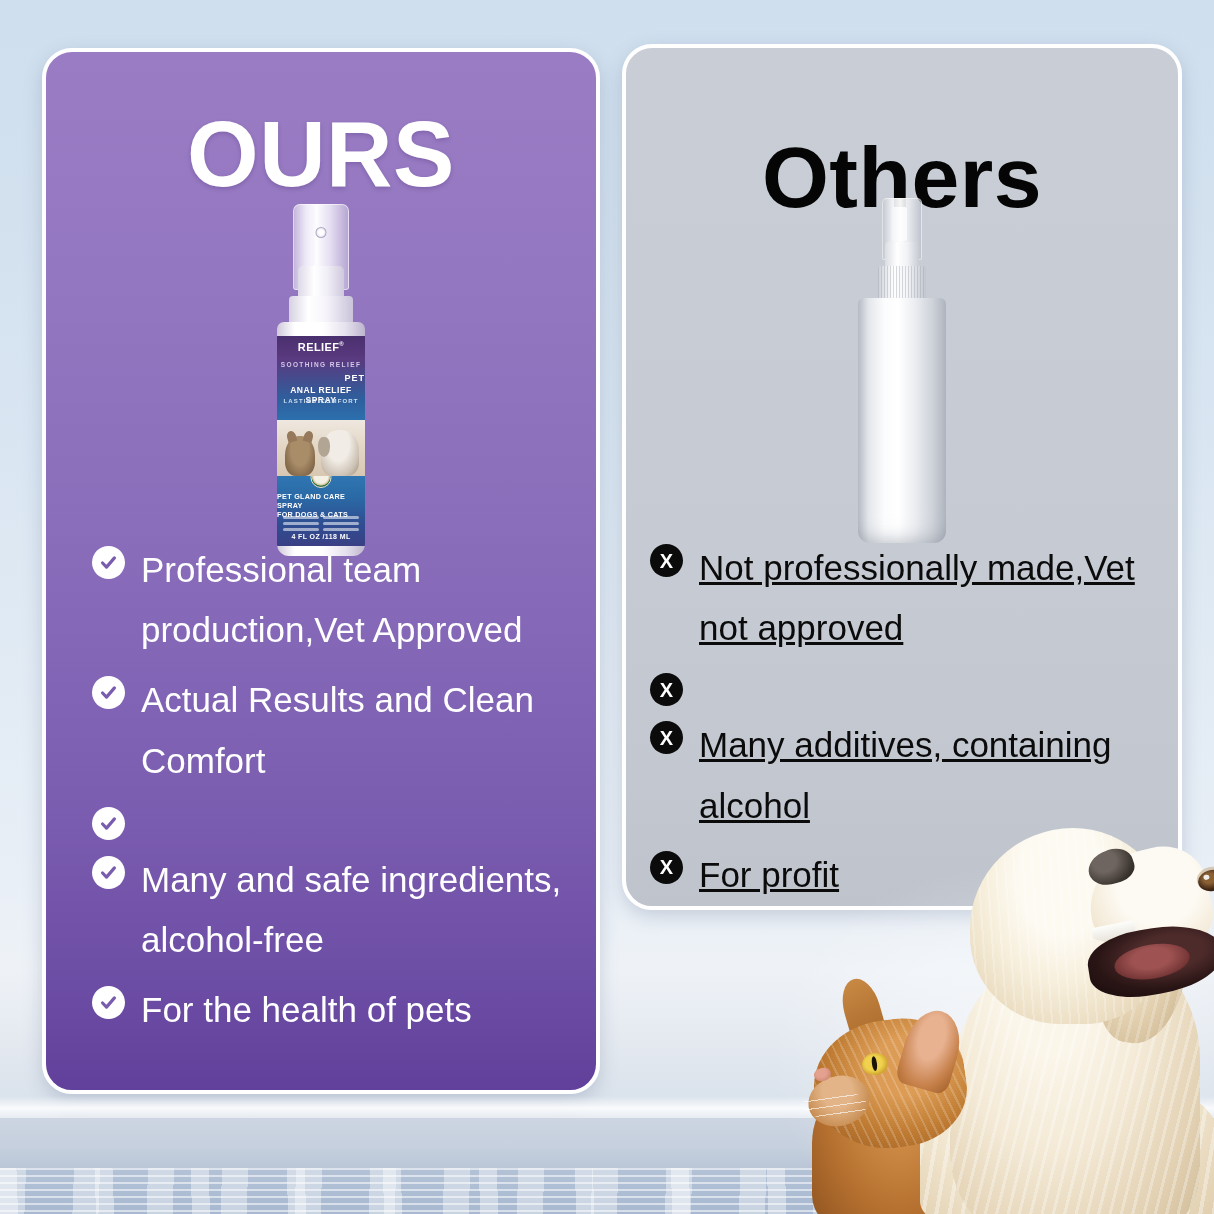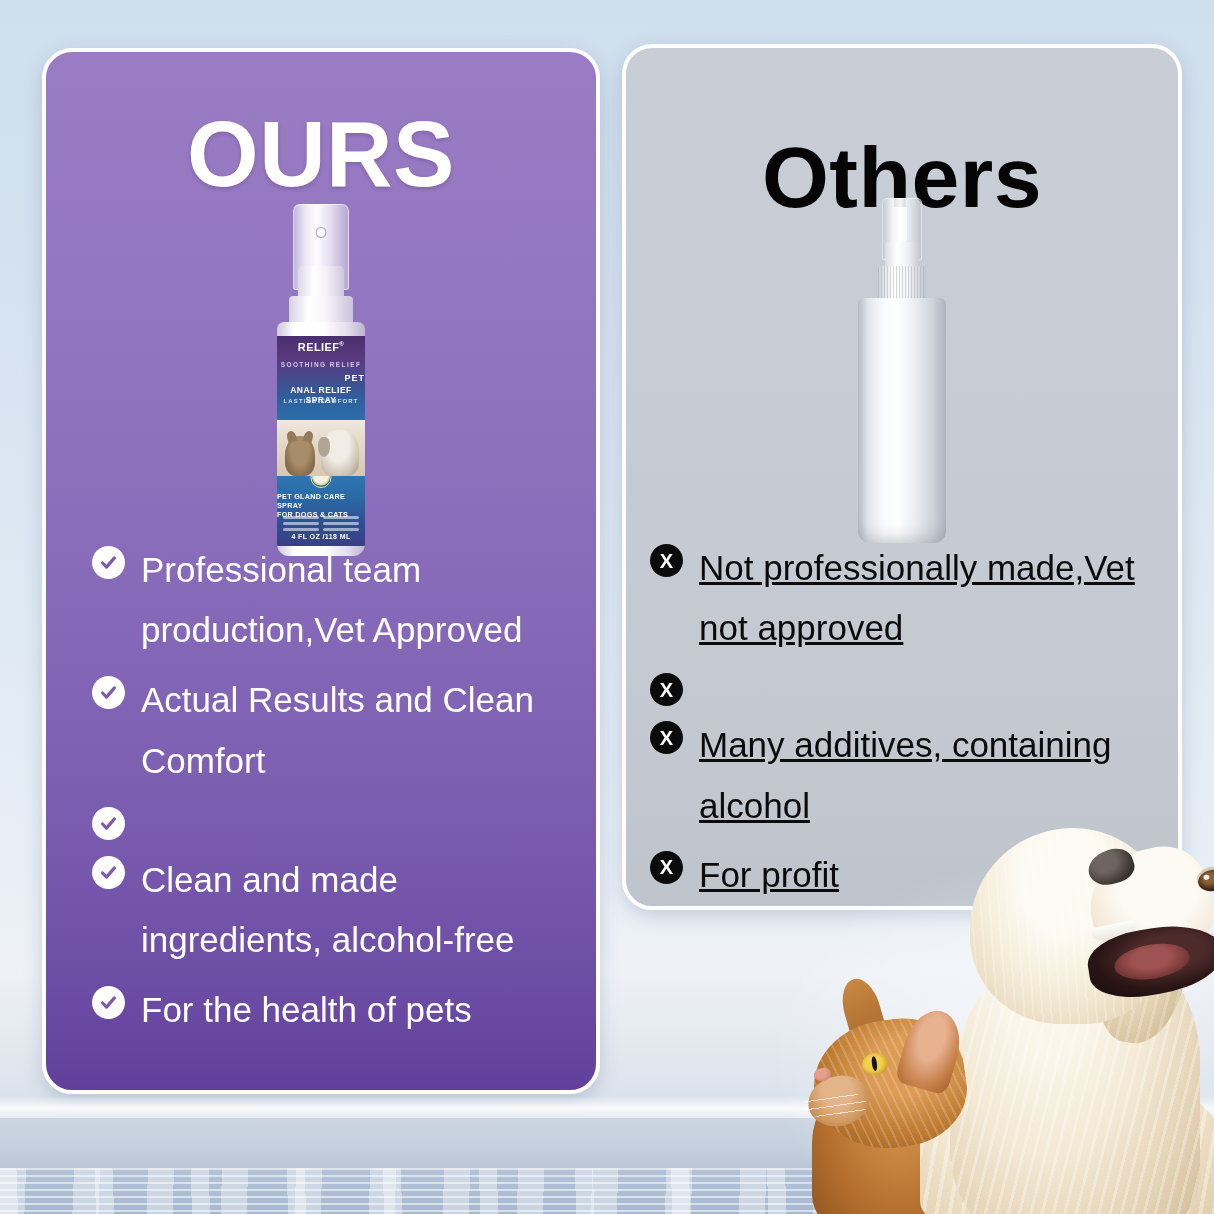--- a/index.html
+++ b/index.html
@@ -534,21 +534,21 @@
             </svg>
         </div>
       </div>
 
       <div class="feature-item">
         <div class="badge badge-check">
           <svg viewBox="0 0 24 24" aria-hidden="true">
               <path d="M4.5 12.6l5 5.2 10-11.6" fill="none" stroke="#7a5cae" stroke-width="4" stroke-linecap="round" stroke-linejoin="round"></path>
             </svg>
         </div>
-        <div class="feature-text">Clean and made ingredients, alcohol-free</div>
+        <div class="feature-text">Many and safe ingredients, alcohol-free</div>
       </div>
 
       <div class="feature-item">
         <div class="badge badge-check">
           <svg viewBox="0 0 24 24" aria-hidden="true">
               <path d="M4.5 12.6l5 5.2 10-11.6" fill="none" stroke="#7a5cae" stroke-width="4" stroke-linecap="round" stroke-linejoin="round"></path>
             </svg>
         </div>
         <div class="feature-text">For the health of pets</div>
       </div>

